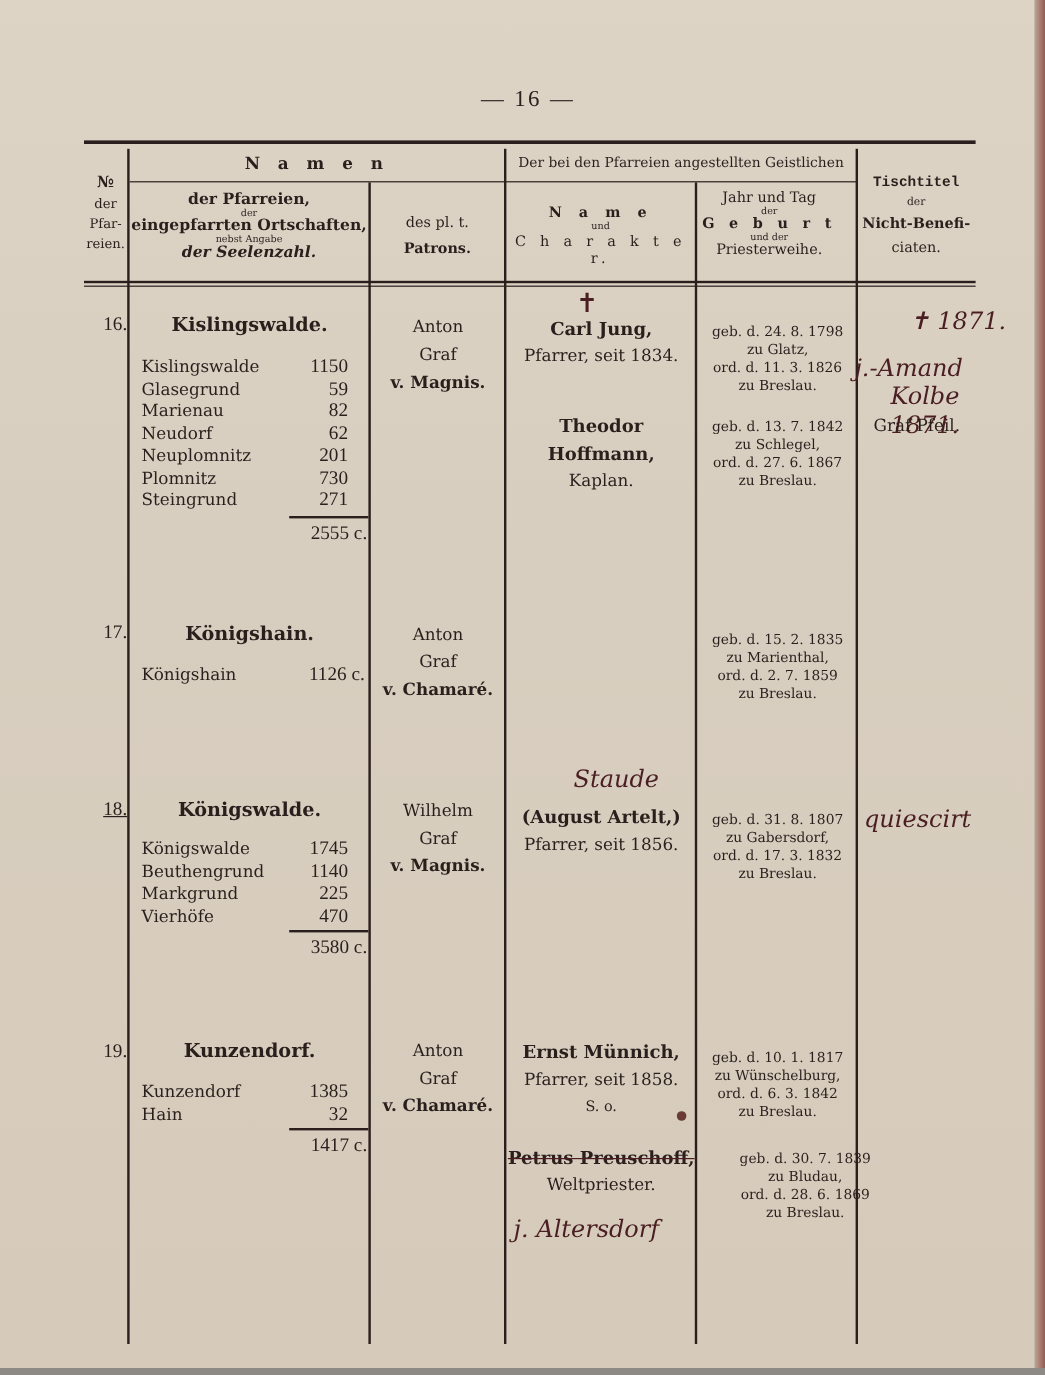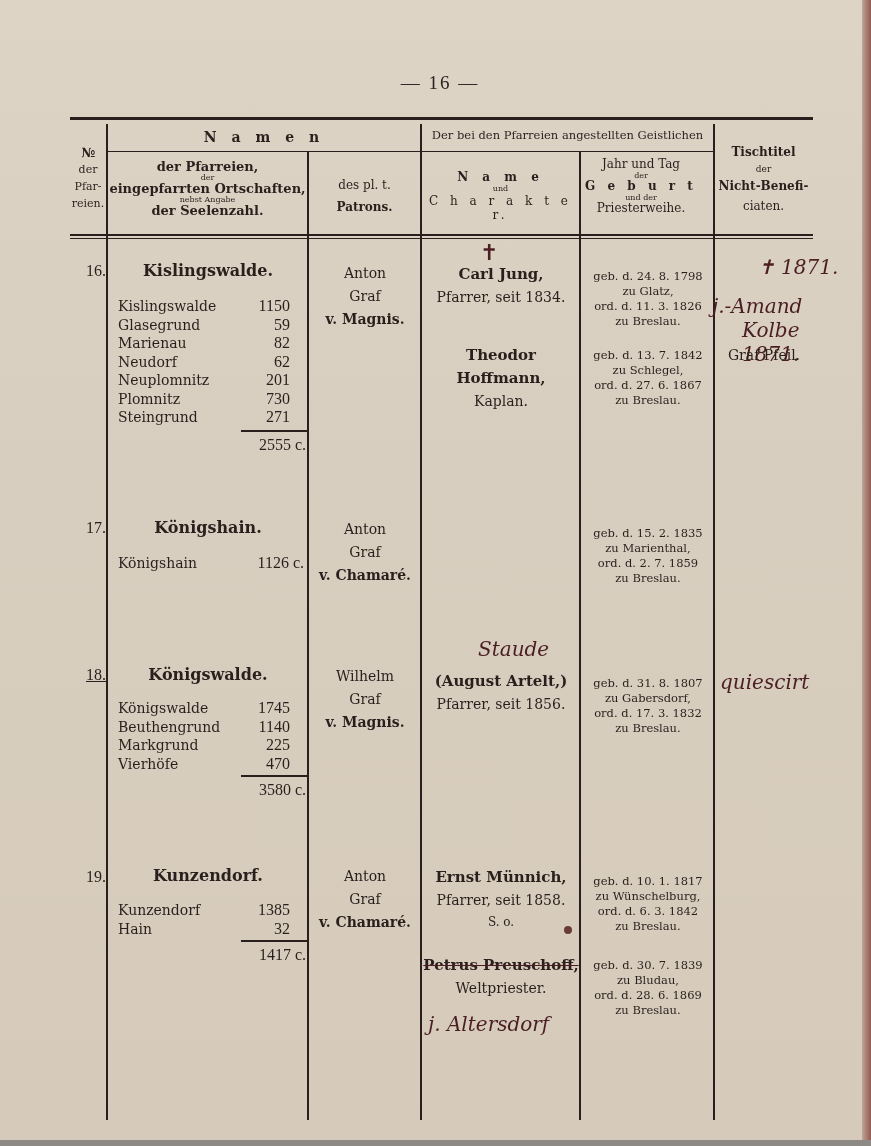--- a/index.html
+++ b/index.html
@@ -74,21 +74,21 @@
     <div>reien.</div>
   </div>
 
   <div class="txt hdr-big" style="left:108px; top:129px; width:312px;">N a m e n</div>
 
   <div class="txt" style="left:108px; top:160px; width:199px; line-height:13px;">
     <div class="bold" style="font-size:13px;">der Pfarreien,</div>
     <div class="small" style="font-size:8px; line-height:9px;">der</div>
     <div class="bold" style="font-size:13px;">eingepfarrten Ortschaften,</div>
     <div class="small" style="font-size:8px; line-height:9px;">nebst Angabe</div>
-    <div class="bold" style="font-size:13px;">der Seelenzahl.</div>
+    <div class="bold" style="font-size:13px;font-style:italic;">der Seelenzahl.</div>
   </div>
 
   <div class="txt" style="left:309px; top:174px; width:111px; font-size:12px; line-height:22px;">
     <div>des pl. t.</div>
     <div class="bold">Patrons.</div>
   </div>
 
   <div class="txt" style="left:422px; top:129px; width:291px; font-size:11.5px;">Der bei den Pfarreien angestellten Geistlichen</div>
 
   <div class="txt" style="left:422px; top:170px; width:157px; line-height:14px;">
@@ -99,21 +99,21 @@
 
   <div class="txt" style="left:581px; top:158px; width:120px; line-height:13px;">
     <div style="font-size:12px;">Jahr und Tag</div>
     <div style="font-size:8px; line-height:9px;">der</div>
     <div class="bold" style="font-size:12px; letter-spacing:4px;">G e b u r t</div>
     <div style="font-size:8px; line-height:9px;">und der</div>
     <div style="font-size:12px;">Priesterweihe.</div>
   </div>
 
   <div class="txt" style="left:715px; top:142px; width:97px; line-height:20px;">
-    <div class="bold" style="font-size:12px;">Tischtitel</div>
+    <div class="bold" style="font-size:12px;font-family:Liberation Mono, monospace;">Tischtitel</div>
     <div style="font-size:9px; line-height:14px;">der</div>
     <div class="bold" style="font-size:12px;">Nicht-Benefi-</div>
     <div style="font-size:12px;">ciaten.</div>
   </div>
 
   <div class="rowno" style="top:262px;">16.</div>
   <div class="parish-title" style="top:261px;">Kislingswalde.</div>
   <div class="loc-list" style="top:297px;">
     <div class="loc-row">
         <span>Kislingswalde</span>
@@ -274,21 +274,21 @@
     <div>zu Wünschelburg,</div>
     <div>ord. d. 6. 3. 1842</div>
     <div>zu Breslau.</div>
   </div>
   <div style="position:absolute; left:564px; top:926px; width:8px; height:8px; border-radius:50%; background:#6a3a35;"></div>
 
   <div class="cleric" style="top:954px;">
     <div class="nm strike">Petrus Preuschoff,</div>
     <div>Weltpriester.</div>
   </div>
-  <div class="dates" style="top:958px;">
+  <div class="dates" style="top:958px;margin-left:23px;">
     <div>geb. d. 30. 7. 1839</div>
     <div>zu Bludau,</div>
     <div>ord. d. 28. 6. 1869</div>
     <div>zu Breslau.</div>
   </div>
   <div class="hand" style="left:428px; top:1012px; font-size:20px;">j. Altersdorf</div>
 
 
 </div>
 <div class="page-edge"></div>

